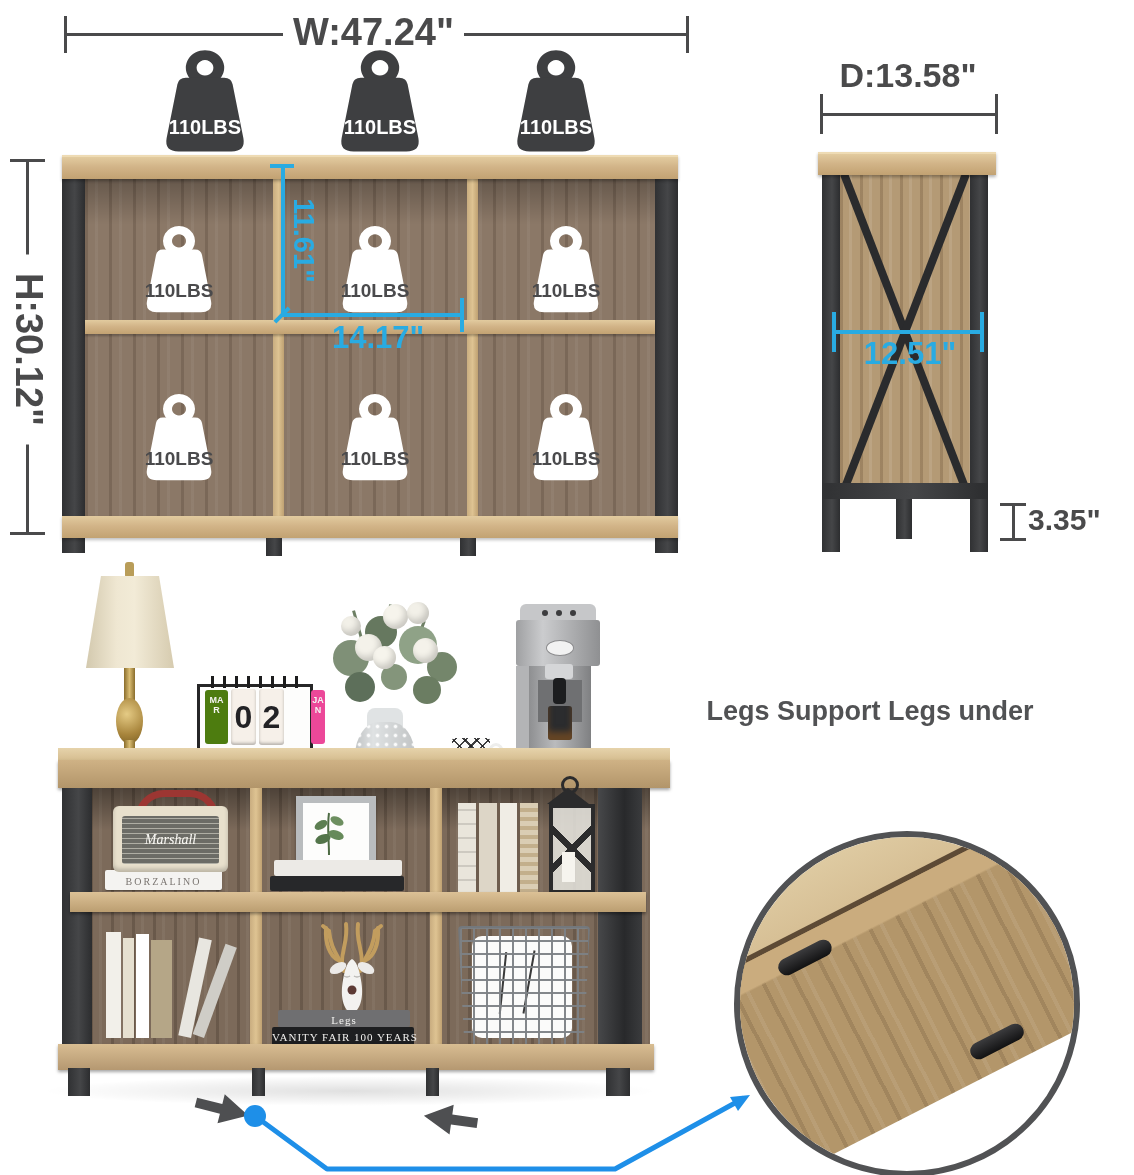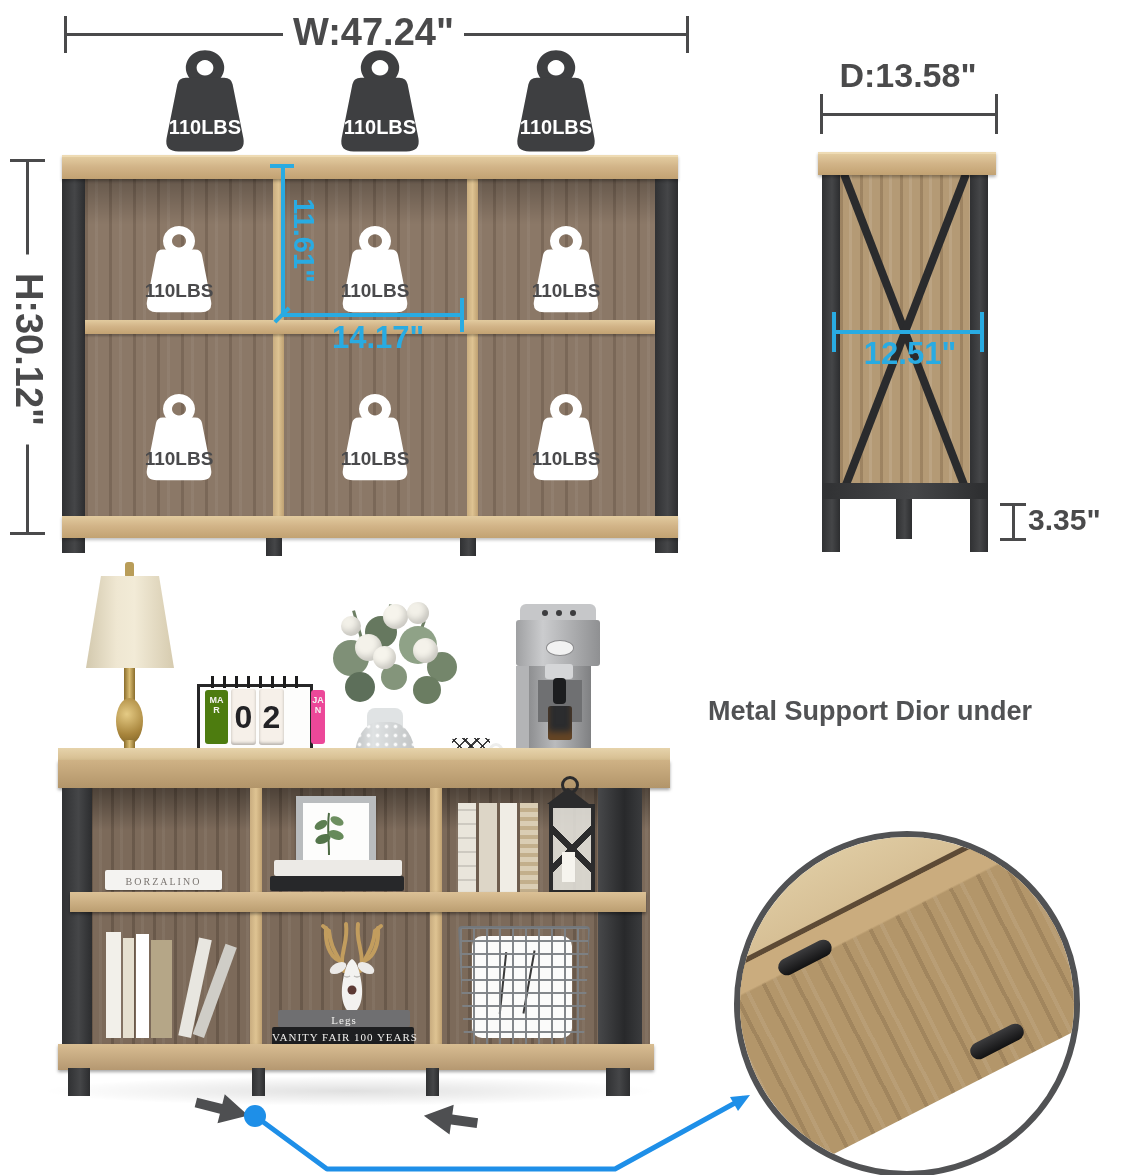--- a/index.html
+++ b/index.html
@@ -258,20 +258,27 @@
       <div class="abs" style="left:18px;top:12px;width:612px;height:28px;background:linear-gradient(180deg,#cfb285,#b2956a);box-shadow:0 2px 3px rgba(0,0,0,.35);"></div>
       <div class="abs wood-back2" style="left:50px;top:40px;width:560px;height:266px;"></div>
       <div class="abs metal" style="left:22px;top:40px;width:30px;height:270px;"></div>
       <div class="abs" style="left:558px;top:40px;width:44px;height:270px;background:linear-gradient(90deg,#47484a,#28292b 60%,#3a3b3d);"></div>
       <div class="abs wood-div" style="left:210px;top:40px;width:12px;height:266px;"></div>
       <div class="abs wood-div" style="left:390px;top:40px;width:12px;height:266px;"></div>
 
       <div class="abs" style="left:65px;top:122px;width:117px;height:20px;background:#f4f3f1;border-radius:2px;box-shadow:0 1px 1px rgba(0,0,0,.3);
            text-align:center;line-height:20px;">
         <span class="serif" style="font-size:10px;letter-spacing:2px;color:#7b7672;">BORZALINO</span></div>
+      <div class="abs" style="left:73px;top:42px;width:115px;height:82px;">
+        <div class="abs" style="left:22px;top:0;width:70px;height:22px;border:7px solid #9c3632;border-bottom:none;border-radius:40px 40px 0 0;"></div>
+        <div class="abs" style="left:0;top:16px;width:115px;height:66px;background:#e8e0cc;border-radius:6px;box-shadow:inset 0 -3px 4px rgba(0,0,0,.2);"></div>
+        <div class="abs" style="left:9px;top:26px;width:97px;height:48px;border-radius:3px;background:#6c6c66;
+             background-image:repeating-linear-gradient(0deg,rgba(230,228,215,.55) 0 1.5px,transparent 1.5px 5px);text-align:center;">
+          <span class="serif" style="font-style:italic;font-size:14px;color:#fbfaf6;line-height:48px;">Marshall</span></div>
+      </div>
       <div class="abs" style="left:256px;top:48px;width:66px;height:74px;background:#fdfdfc;border:7px solid #b9bcbe;box-shadow:0 2px 3px rgba(0,0,0,.35);">
         <svg width="52" height="60" viewBox="0 0 52 60">
           <path d="M26,52 C26,36 24,24 26,10" stroke="#4d6b43" stroke-width="2" fill="none"></path>
           <ellipse cx="18" cy="22" rx="7" ry="4" fill="#5d7f52" transform="rotate(-30 18 22)"></ellipse>
           <ellipse cx="34" cy="18" rx="7" ry="4" fill="#6d8f60" transform="rotate(25 34 18)"></ellipse>
           <ellipse cx="20" cy="36" rx="8" ry="4.5" fill="#53754a" transform="rotate(-20 20 36)"></ellipse>
           <ellipse cx="33" cy="32" rx="8" ry="4.5" fill="#668a5a" transform="rotate(18 33 32)"></ellipse>
         </svg></div>
       <div class="abs" style="left:234px;top:112px;width:128px;height:16px;background:#eceae6;border-radius:2px;box-shadow:0 1px 1px rgba(0,0,0,.3);"></div>
       <div class="abs" style="left:230px;top:128px;width:134px;height:15px;background:#27282a;border-radius:2px;"></div>
@@ -334,21 +341,21 @@
 
       <div class="abs" style="left:18px;top:296px;width:596px;height:26px;background:linear-gradient(180deg,#d8bd92,#b59871);box-shadow:0 2px 3px rgba(0,0,0,.35);"></div>
       <div class="abs metal" style="left:28px;top:320px;width:22px;height:28px;"></div>
       <div class="abs metal" style="left:212px;top:320px;width:13px;height:28px;"></div>
       <div class="abs metal" style="left:386px;top:320px;width:13px;height:28px;"></div>
       <div class="abs metal" style="left:566px;top:320px;width:24px;height:28px;"></div>
     </div>
   </div>
 
   <div class="abs" style="left:600px;top:570px;width:534px;height:280px;">
-    <div class="abs" style="left:20px;top:126px;width:500px;text-align:center;font-weight:bold;font-size:27px;color:#515254;">Metal Support Dior under</div>
+    <div class="abs" style="left:20px;top:126px;width:500px;text-align:center;font-weight:bold;font-size:27px;color:#515254;">Legs Support Legs under</div>
   </div>
 
   <div class="abs" style="left:734px;top:831px;width:334px;height:334px;border:6px solid #515254;border-radius:50%;overflow:hidden;background:#fff;">
     <div class="abs" style="left:-60px;top:-60px;width:520px;height:150px;transform:rotate(-27deg);transform-origin:center;
          background:linear-gradient(180deg,#e2d0a8,#cdb185);"></div>
     <div class="abs" style="left:-70px;top:22px;width:540px;height:16px;transform:rotate(-27deg);background:#5d4a35;"></div>
     <div class="abs" style="left:-80px;top:40px;width:560px;height:210px;transform:rotate(-27deg);transform-origin:center;
          background-color:#b3966a;
          background-image:linear-gradient(180deg,#caac7e 0 12%,rgba(0,0,0,0) 13%),repeating-linear-gradient(90deg,rgba(80,58,36,.18) 0 4px,rgba(0,0,0,0) 4px 12px,rgba(255,255,255,.08) 12px 16px,rgba(0,0,0,0) 16px 30px);"></div>
     <div class="abs" style="left:36px;top:112px;width:58px;height:17px;border-radius:9px;transform:rotate(-27deg);

